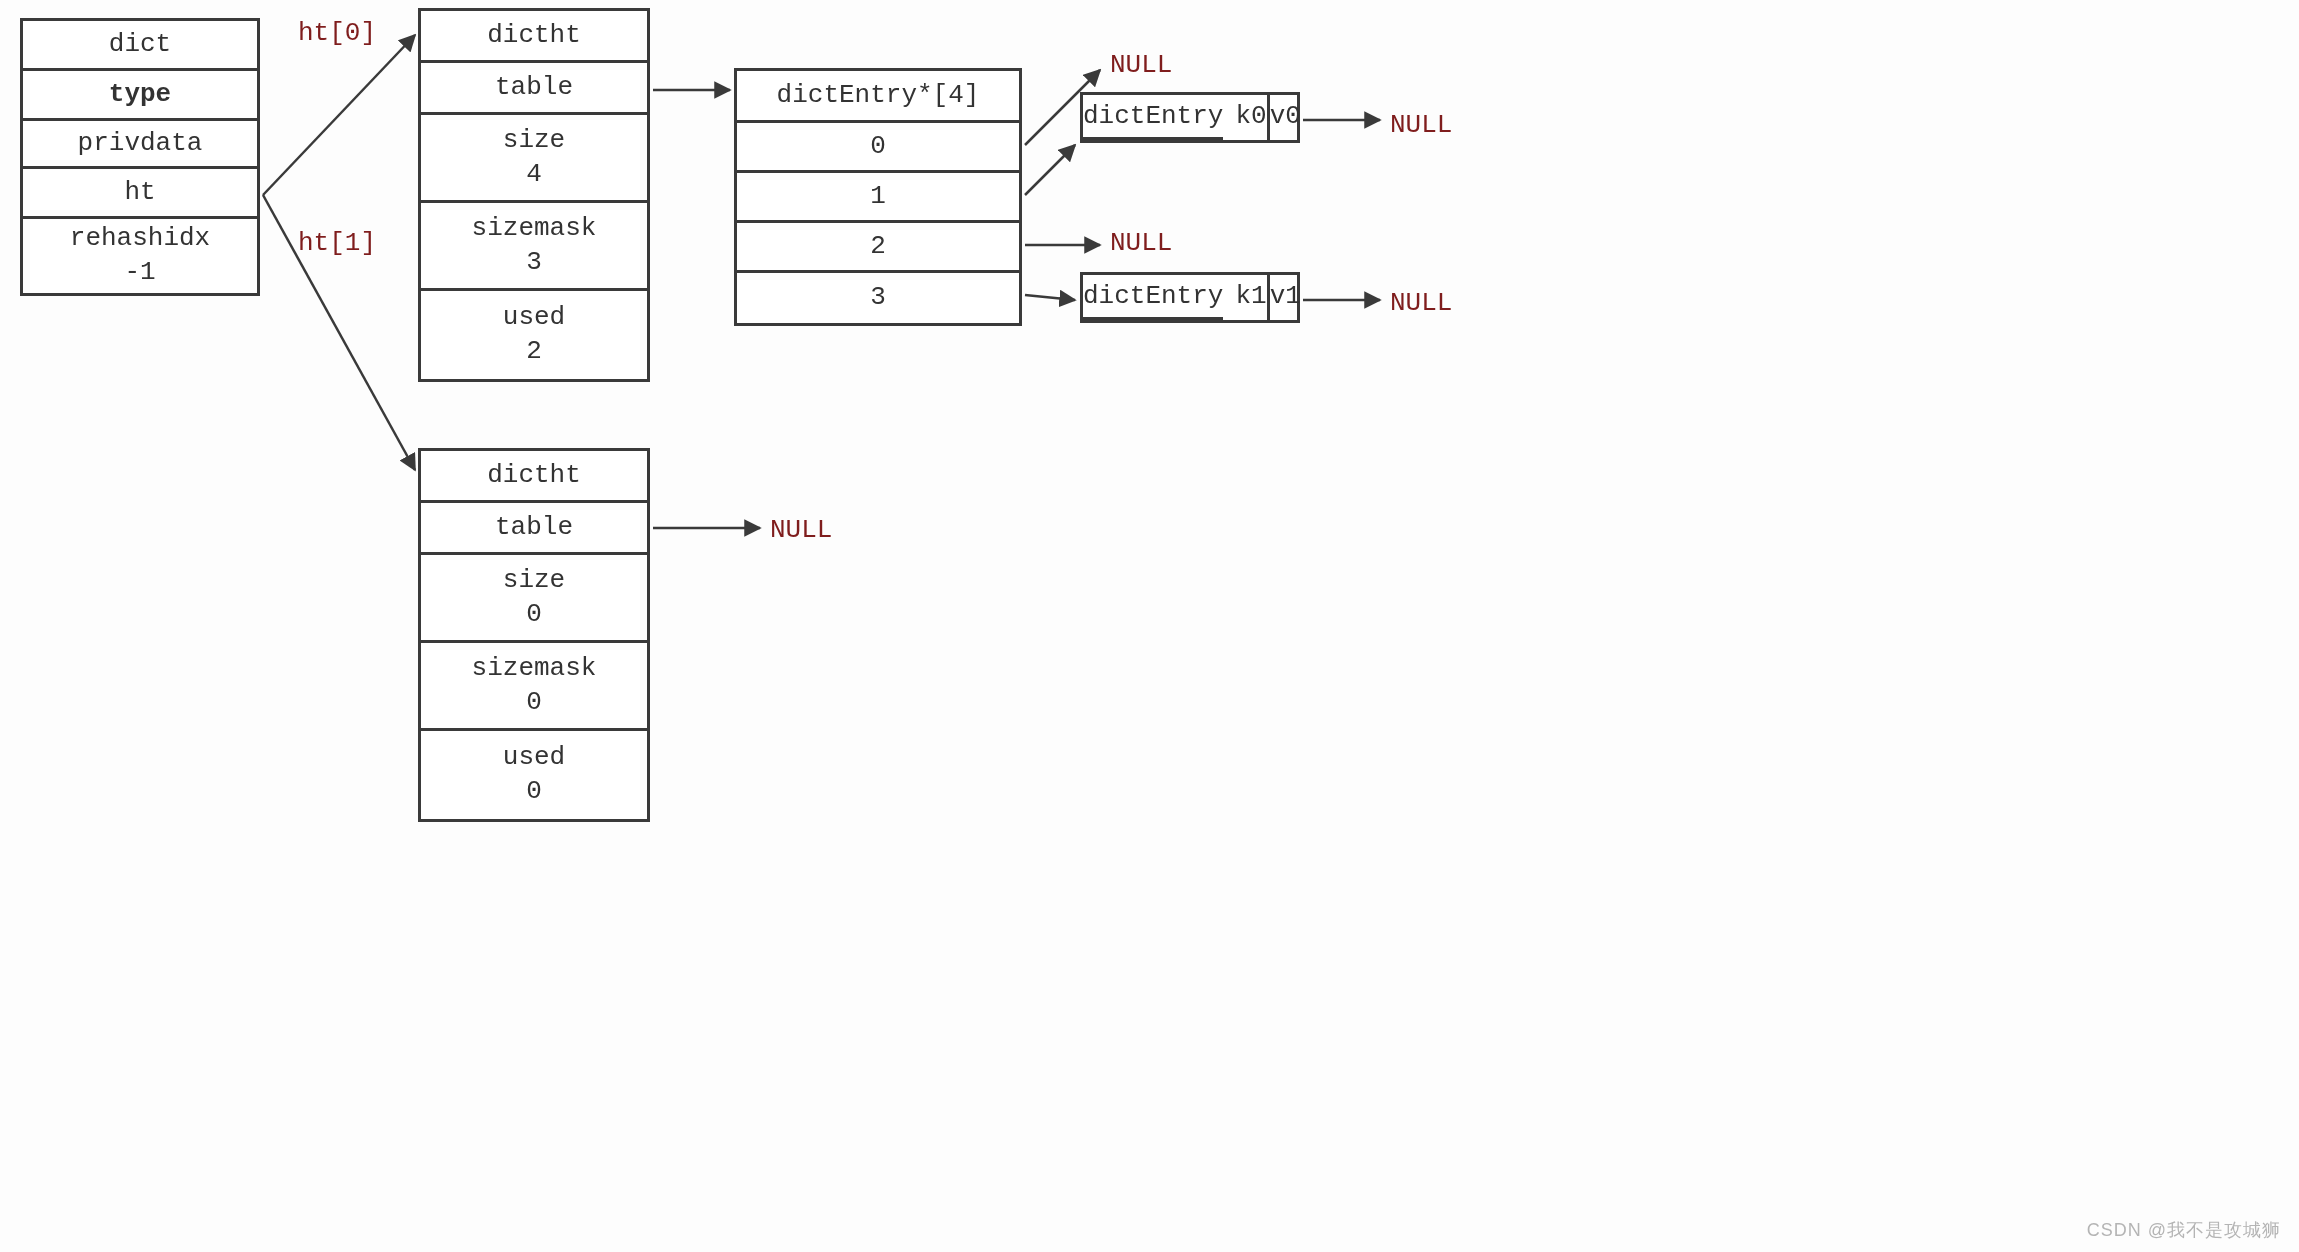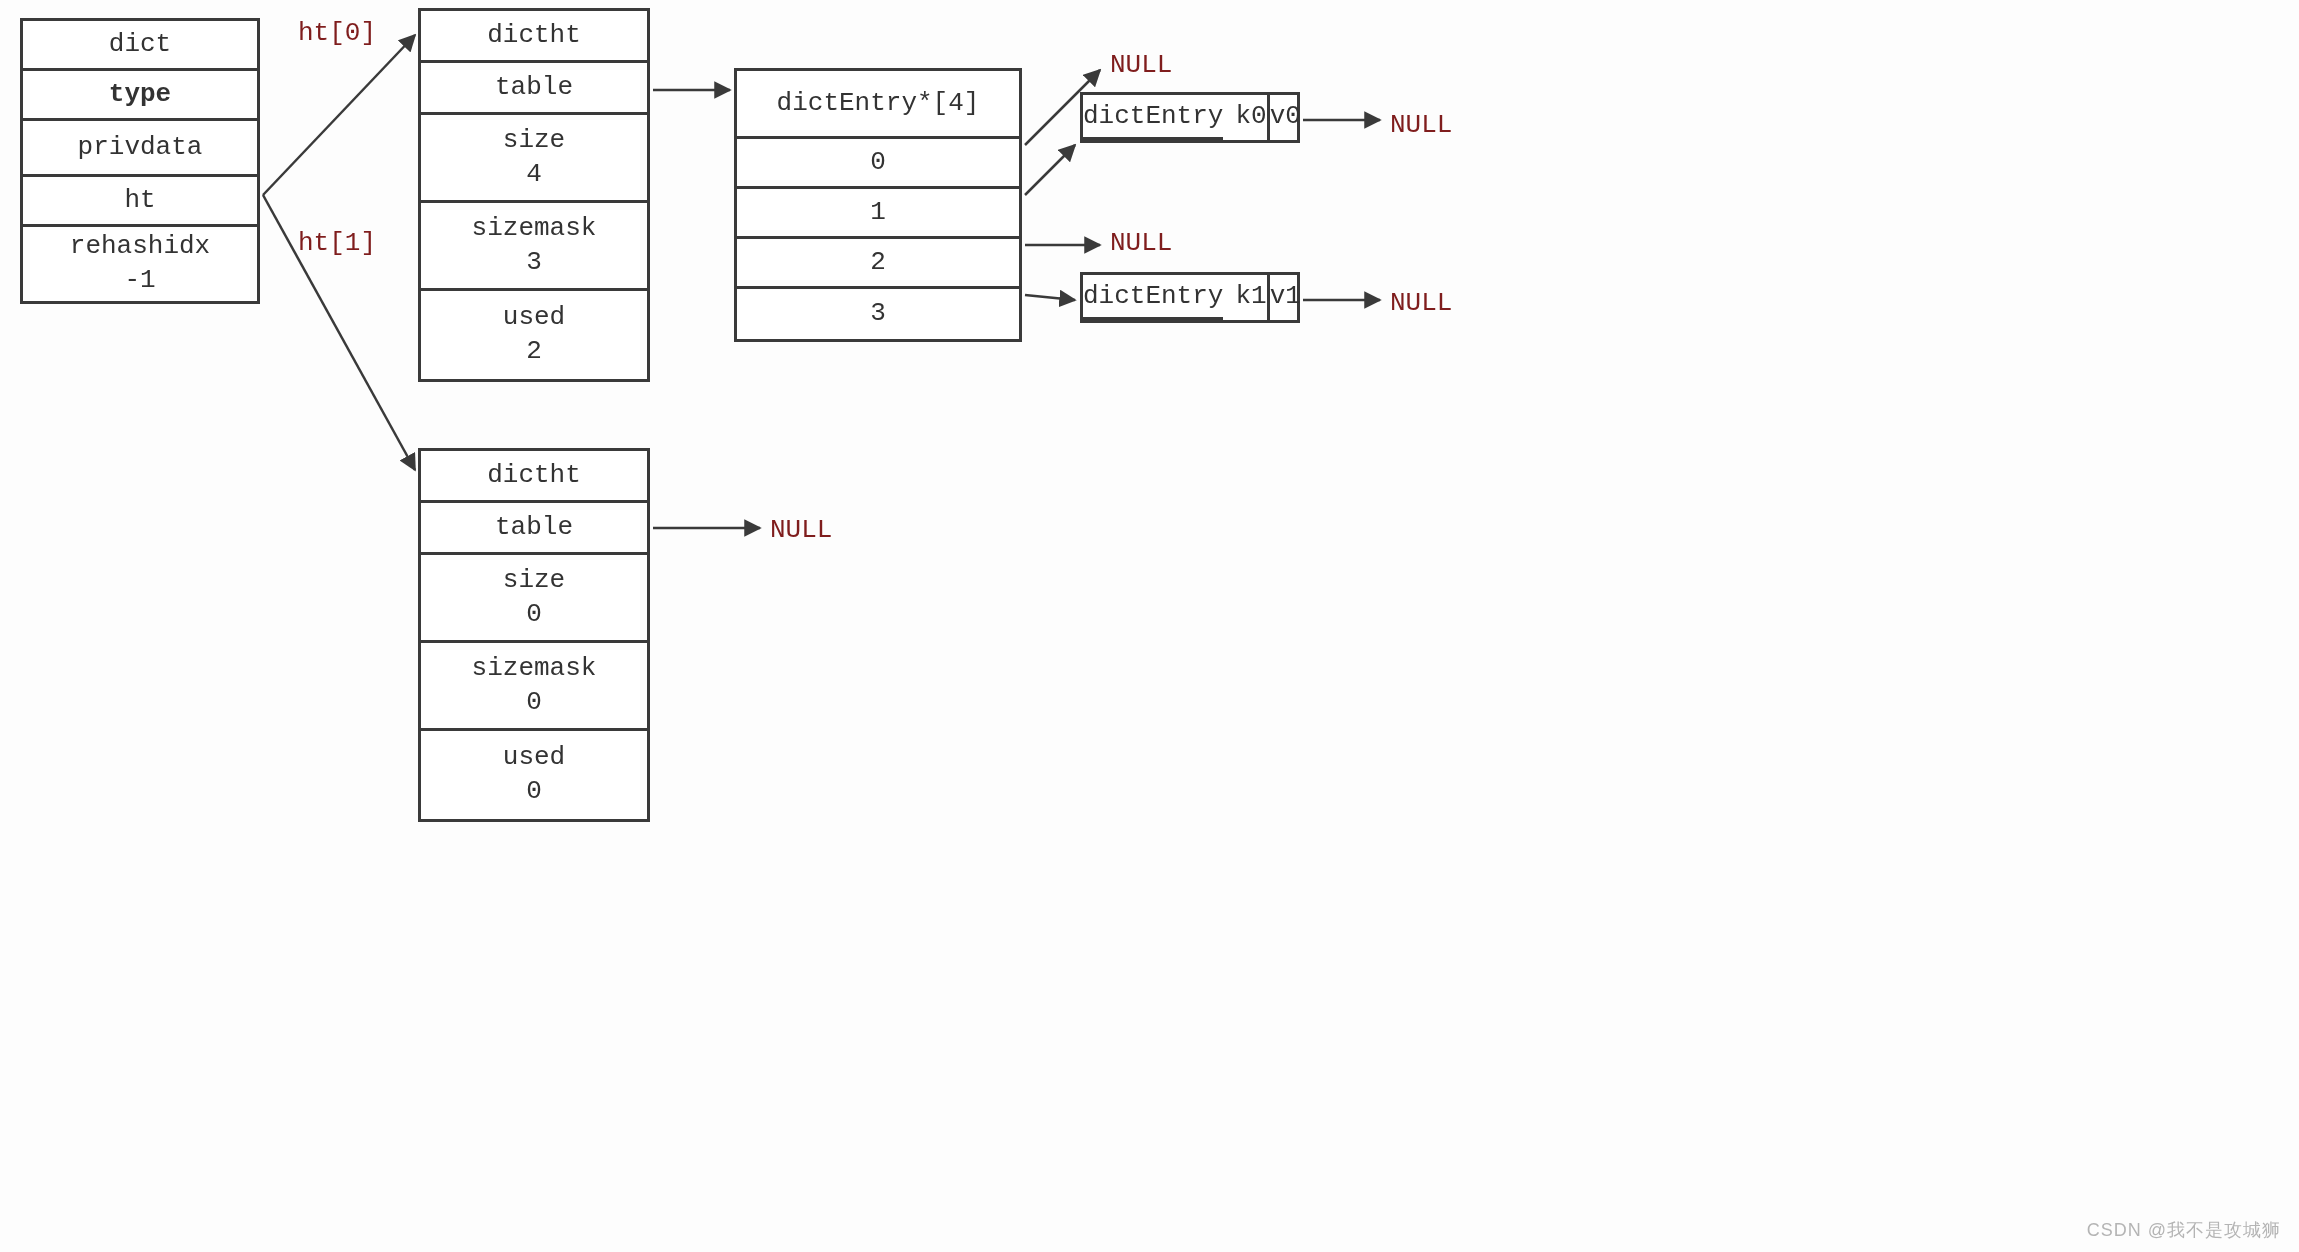--- a/index.html
+++ b/index.html
@@ -75,21 +75,21 @@
     font-family: sans-serif;
     letter-spacing: 1px;
   }
 </style>
 </head>
 <body>
 
 <div class="box" style="left:20px; top:18px; width:240px;">
   <div class="cell" style="height:50px;">dict</div>
   <div class="cell" style="height:50px;font-weight:bold;">type</div>
-  <div class="cell" style="height:56px;">privdata</div>
+  <div class="cell" style="height:48px;">privdata</div>
   <div class="cell" style="height:50px;">ht</div>
   <div class="cell" style="height:74px;">
     <span>rehashidx</span>
     <span>-1</span>
   </div>
 </div>
 
 <div class="label" style="left:298px; top:18px;">ht[0]</div>
 <div class="label" style="left:298px; top:228px;">ht[1]</div>
 
@@ -121,21 +121,21 @@
     <span>sizemask</span>
     <span>0</span>
   </div>
   <div class="cell" style="height:88px;">
     <span>used</span>
     <span>0</span>
   </div>
 </div>
 
 <div class="box" style="left:734px; top:68px; width:288px;">
-  <div class="cell" style="height:68px;">dictEntry*[4]</div>
+  <div class="cell" style="height:52px;">dictEntry*[4]</div>
   <div class="cell" style="height:50px;">0</div>
   <div class="cell" style="height:50px;">1</div>
   <div class="cell" style="height:50px;">2</div>
   <div class="cell" style="height:50px;">3</div>
 </div>
 
 <div class="label" style="left:1110px; top:50px;">NULL</div>
 <div class="label" style="left:1110px; top:228px;">NULL</div>
 <div class="label" style="left:1390px; top:110px;">NULL</div>
 <div class="label" style="left:1390px; top:288px;">NULL</div>

